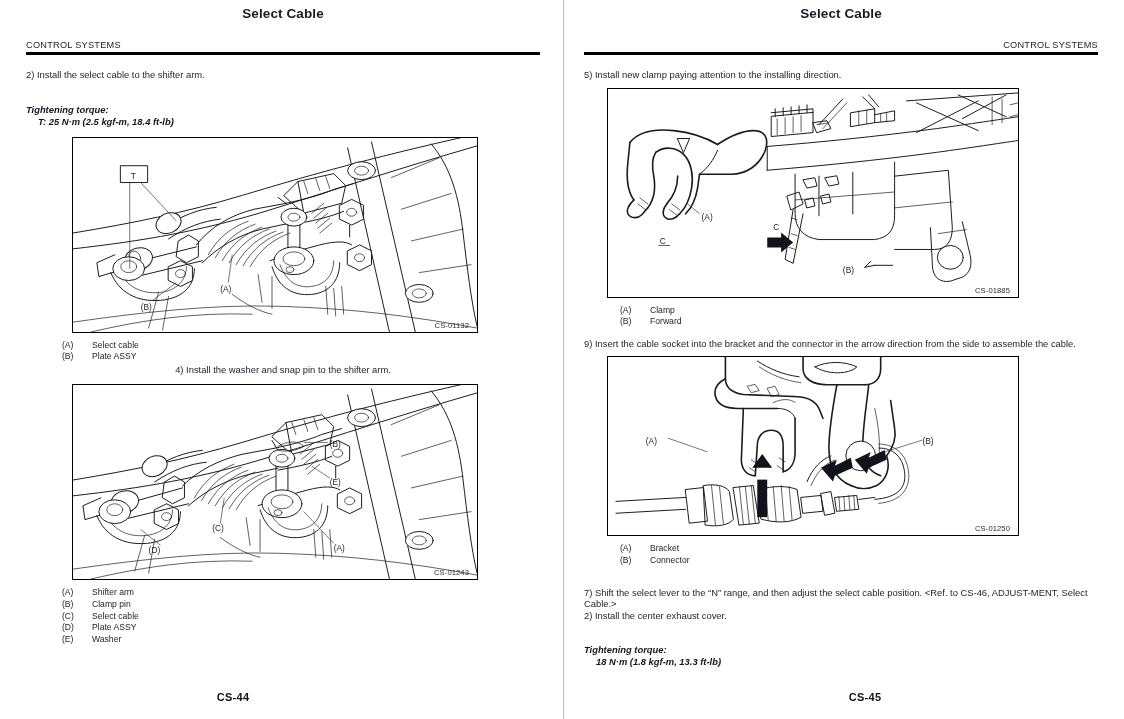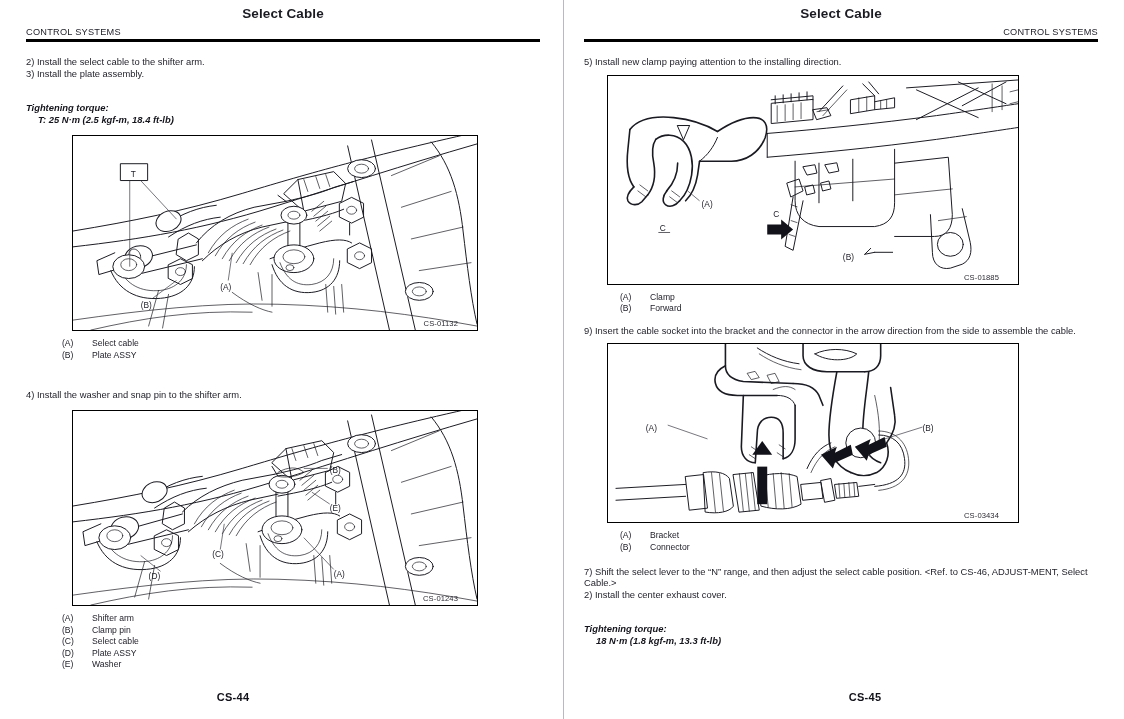--- a/index.html
+++ b/index.html
@@ -46,21 +46,21 @@
     font-size: 13.5px;
     font-weight: bold;
     letter-spacing: .1px;
     padding-top: 6px;
     line-height: 16px;
   }
   .section-line {
     font-size: 9.2px;
     letter-spacing: .25px;
     line-height: 11px;
-    margin-top: 5px;
+    margin-top: 18px;
     color: #23232c;
   }
   .section-line.right { text-align: right; }
   .rule {
     height: 3px;
     background: #000;
     margin-top: 1px;
   }
 
   
@@ -86,21 +86,21 @@
   .figure {
     position: relative;
     border: 1.3px solid #000;
     background: #fff;
     box-sizing: border-box;
     margin-top: 8px;
   }
   .figure svg { display: block; width: 100%; height: 100%; }
   .fig-code {
     position: absolute;
-    right: 19px;
+    right: 8px;
     bottom: 2px;
     font-size: 7.6px;
     letter-spacing: .1px;
     color: #2a2a33;
     font-family: "Liberation Sans", sans-serif;
   }
 
   
   .legend {
     margin: 7px 0 0 36px;
@@ -142,21 +142,20 @@
 <div class="spread">
 
   <div class="page page-left">
 
     <div class="doc-title">Select Cable</div>
     <div class="section-line">CONTROL SYSTEMS</div>
     <div class="rule"></div>
 
     <div class="step">
       <p>2) Install the select cable to the shifter arm.</p>
-      <p>3) Install the plate assembly.</p>
     </div>
 
     <div class="torque-block">
       <span>Tightening torque:</span>
       <span class="val">T: 25 N·m (2.5 kgf-m, 18.4 ft-lb)</span>
     </div>
 
     <div class="figure" style="width:406px;height:196px;margin-left:46px;margin-top:9px;">
       <svg viewBox="0 0 406 196" preserveAspectRatio="none">
 
@@ -260,21 +259,21 @@
       <div class="legend-row">
         <span class="legend-key">(A)</span>
         <span class="legend-val">Select cable</span>
       </div>
       <div class="legend-row">
         <span class="legend-key">(B)</span>
         <span class="legend-val">Plate ASSY</span>
       </div>
     </div>
 
-    <div class="step" style="margin-top:28px;">
+    <div class="step" style="margin-top:1px;text-align:center;">
       <p>4) Install the washer and snap pin to the shifter arm.</p>
     </div>
 
     <div class="figure" style="width:406px;height:196px;margin-left:46px;margin-top:9px;">
       <svg viewBox="0 0 406 196" preserveAspectRatio="none">
         <path class="ln" d="M0 96 C60 86 110 76 170 58 C230 40 290 22 406 -4"></path>
         <path class="ln" d="M0 112 C70 104 130 94 200 72 C270 50 330 30 406 8"></path>
         <path class="ln-t" d="M0 186 C70 176 140 168 206 170 C280 172 340 180 406 192"></path>
         <path class="ln-t" d="M18 196 C70 184 120 176 180 178"></path>
         <path class="ln" d="M276 10 L318 196"></path>
@@ -552,35 +551,35 @@
         <path class="solid" d="M150 124 L160 124 L160 162 L150 162 Z"></path>
         <path class="solid" d="M145 112 L165 112 L155 98 Z"></path>
         <path class="solid" d="M214 112 L230 104 L228 110 L244 102 L246 112 L228 120 L226 126 Z"></path>
         <path class="solid" d="M248 104 L264 96 L262 102 L278 94 L280 104 L262 112 L260 118 Z"></path>
 
         <text class="cal" x="38" y="88">(A)</text>
         <path class="lead" d="M60 82 L100 96"></path>
         <text class="cal" x="316" y="88">(B)</text>
         <path class="lead" d="M316 84 L278 96"></path>
       </svg>
-      <div class="fig-code">CS-03434</div>
+      <div class="fig-code">CS-01250</div>
     </div>
 
     <div class="legend">
       <div class="legend-row">
         <span class="legend-key">(A)</span>
         <span class="legend-val">Bracket</span>
       </div>
       <div class="legend-row">
         <span class="legend-key">(B)</span>
         <span class="legend-val">Connector</span>
       </div>
     </div>
 
-    <div class="step" style="margin-top:12px;">
+    <div class="step" style="margin-top:20px;">
       <p>7) Shift the select lever to the “N” range, and then adjust the select cable position. &lt;Ref. to CS-46, ADJUST-MENT, Select Cable.&gt;</p>
       <p>2) Install the center exhaust cover.</p>
     </div>
 
     <div class="torque-block">
       <span>Tightening torque:</span>
       <span class="val">18 N·m (1.8 kgf-m, 13.3 ft-lb)</span>
     </div>
 
     <div class="folio">CS-45</div>

